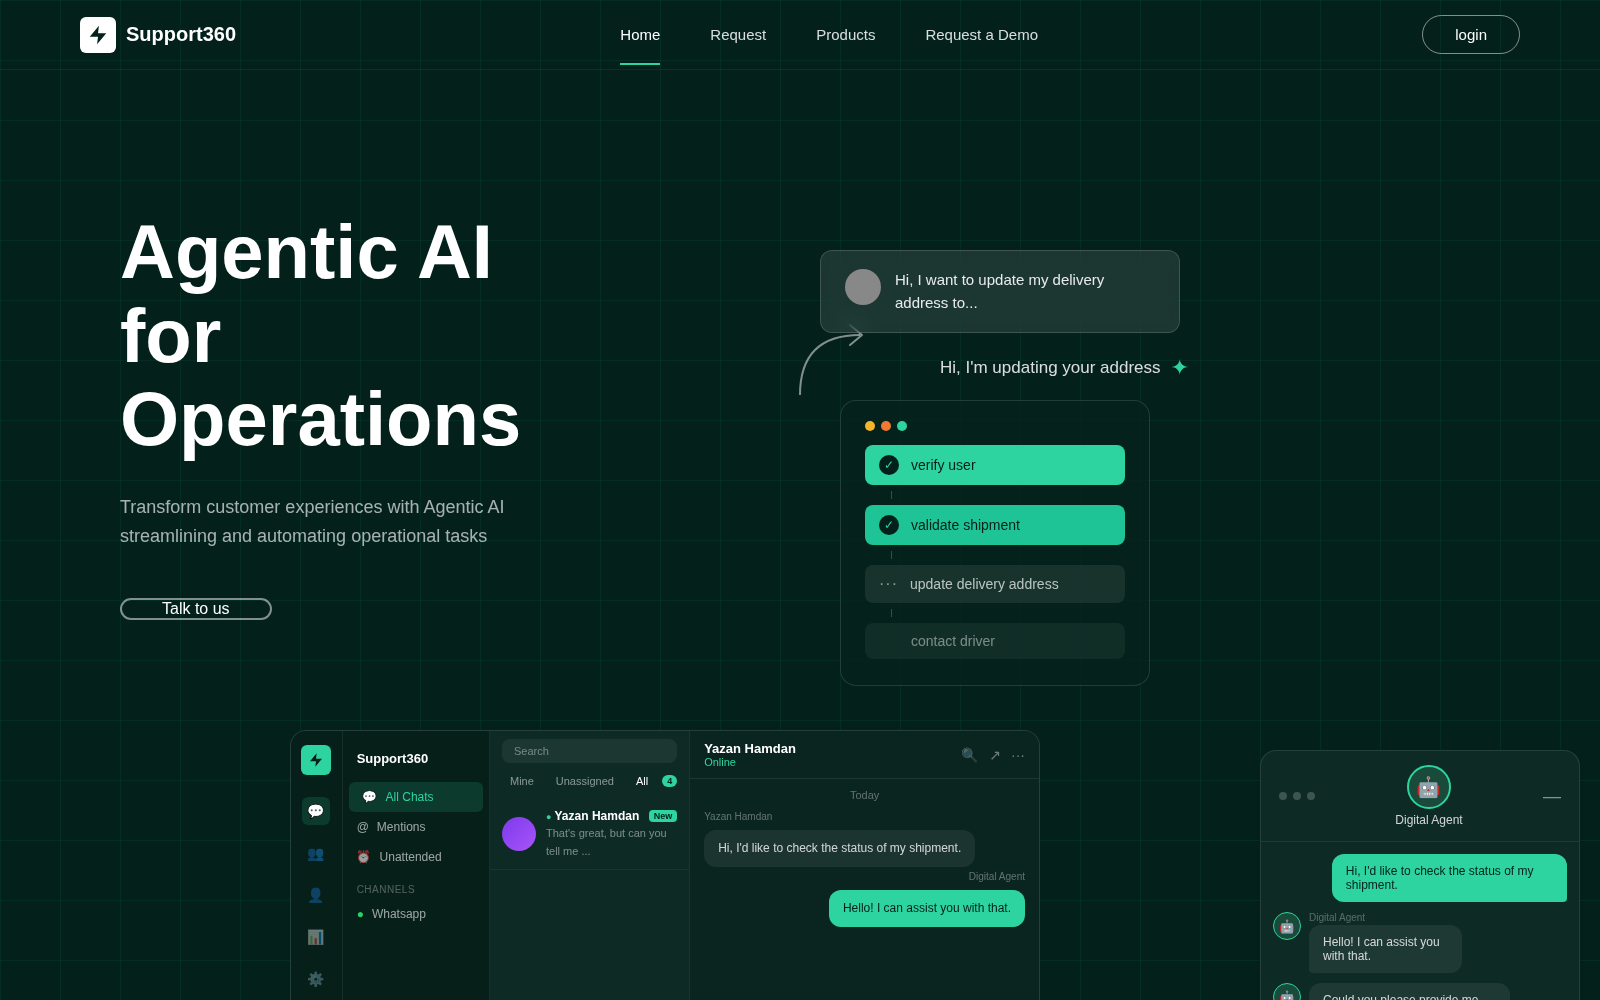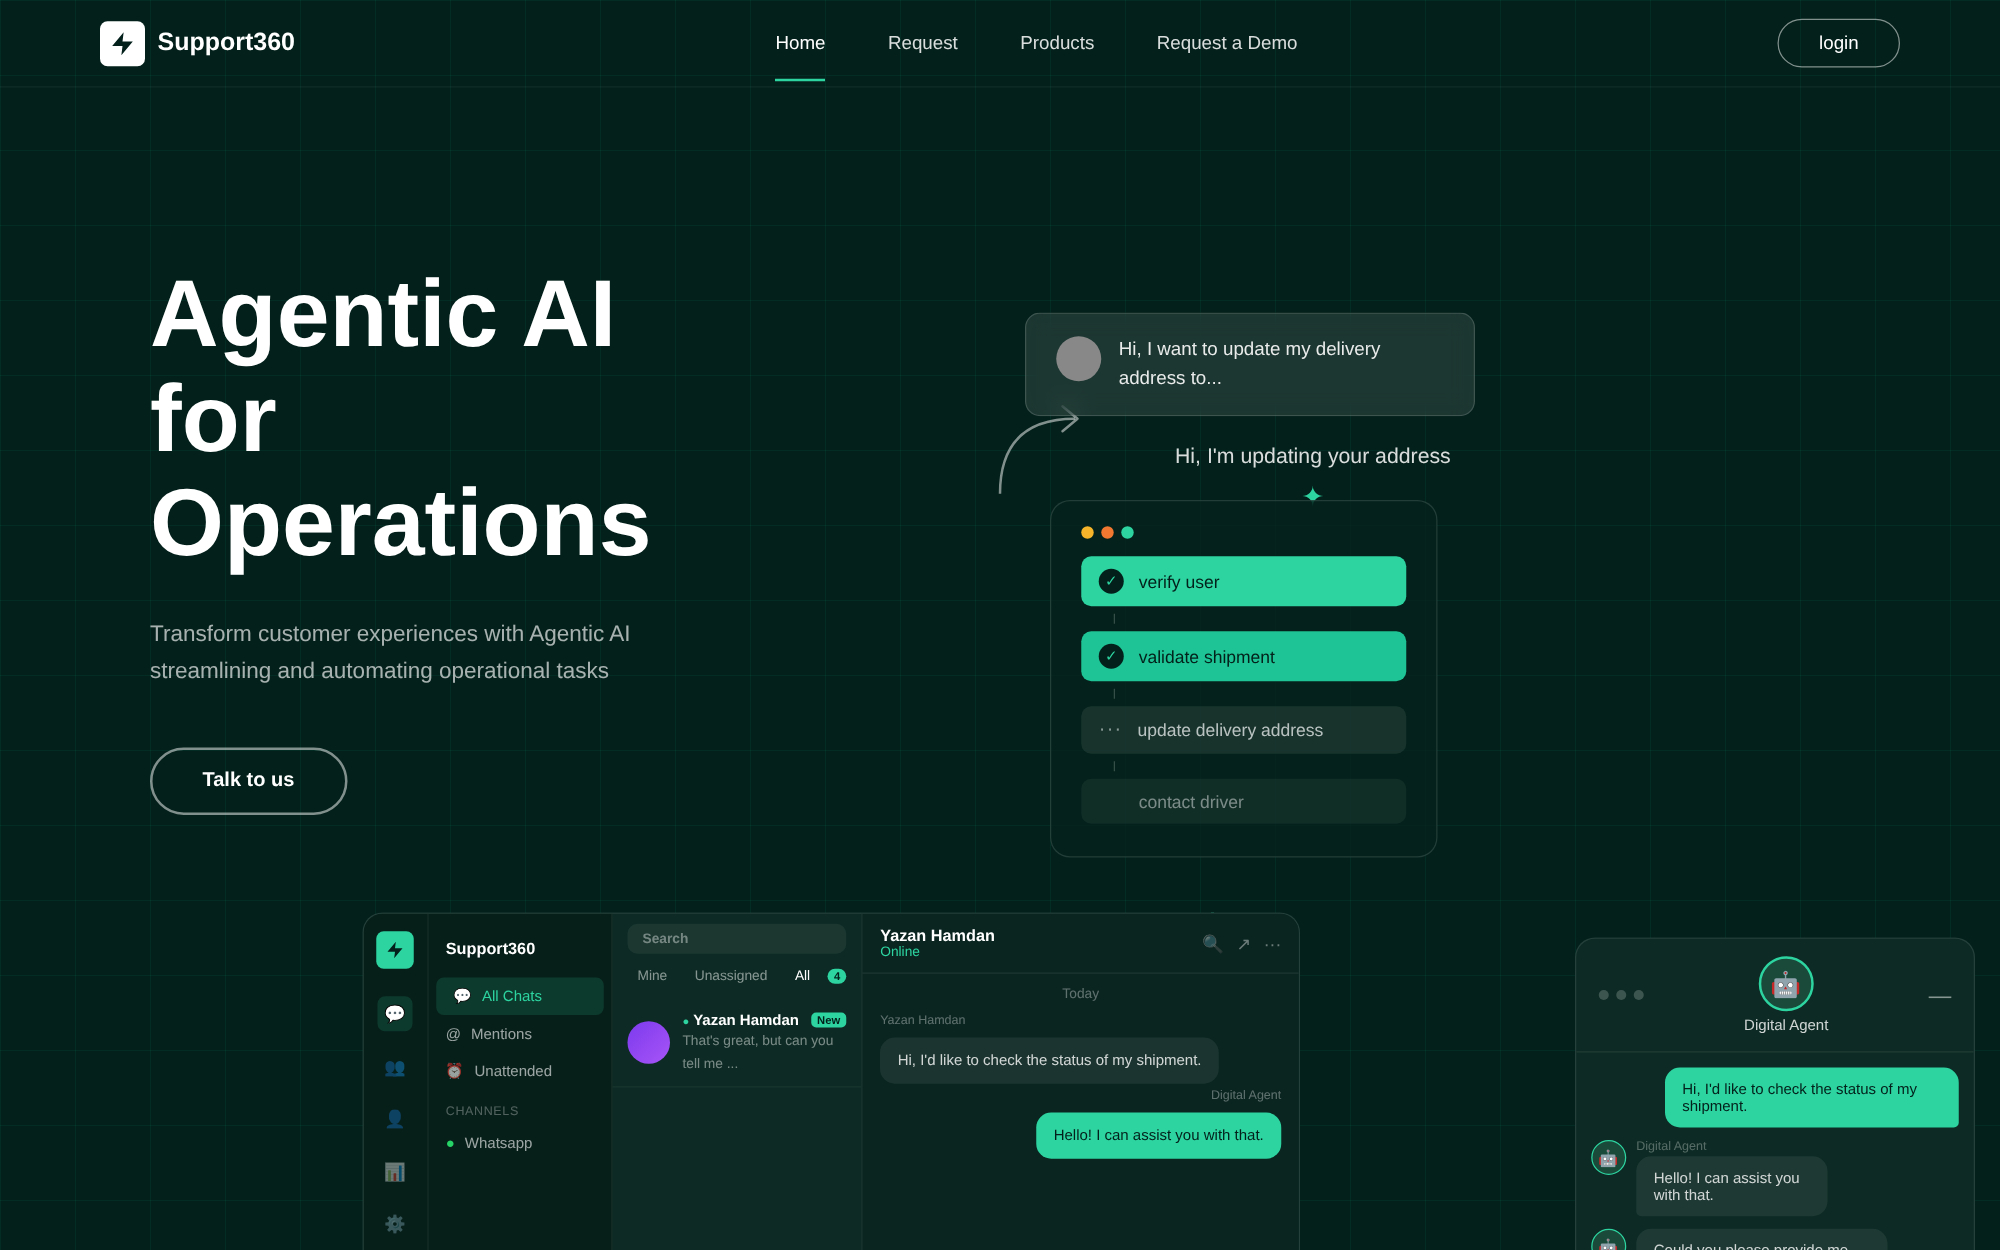--- a/index.html
+++ b/index.html
@@ -123,26 +123,26 @@
       font-size: 18px;
       color: rgba(255,255,255,0.65);
       line-height: 1.6;
       margin-bottom: 48px;
       max-width: 400px;
     }
 
     .talk-btn {
       border: 2px solid rgba(255,255,255,0.5);
       border-radius: 50px;
-      padding: 16px 40px;
+      padding: 0 40px;
       color: #fff;
       background: transparent;
       font-size: 16px;
       cursor: pointer;
-      font-weight: 700;
+      font-weight: 400;
     }
 
     
     .hero-right {
       flex: 1;
       position: relative;
       height: 100%;
     }
 
     
@@ -185,21 +185,20 @@
     
     .ai-response {
       position: absolute;
       top: 205px;
       left: 300px;
       font-size: 17px;
       color: rgba(255,255,255,0.85);
       display: flex;
       align-items: center;
       gap: 10px;
-      flex-direction: column;
     }
 
     .sparkle {
       font-size: 22px;
       color: #2dd4a0;
     }
 
     
     .process-card {
       position: absolute;
@@ -393,21 +392,20 @@
 
     .chat-title { font-size: 15px; font-weight: 600; color: #fff; }
 
     .search-bar-mini {
       background: rgba(255,255,255,0.06);
       border-radius: 8px;
       padding: 6px 12px;
       font-size: 11px;
       color: rgba(255,255,255,0.4);
       margin: 8px 12px;
-      font-weight: bold;
     }
 
     .tabs-mini {
       display: flex;
       align-items: center;
       gap: 6px;
       padding: 0 12px;
       margin-bottom: 8px;
     }
 

